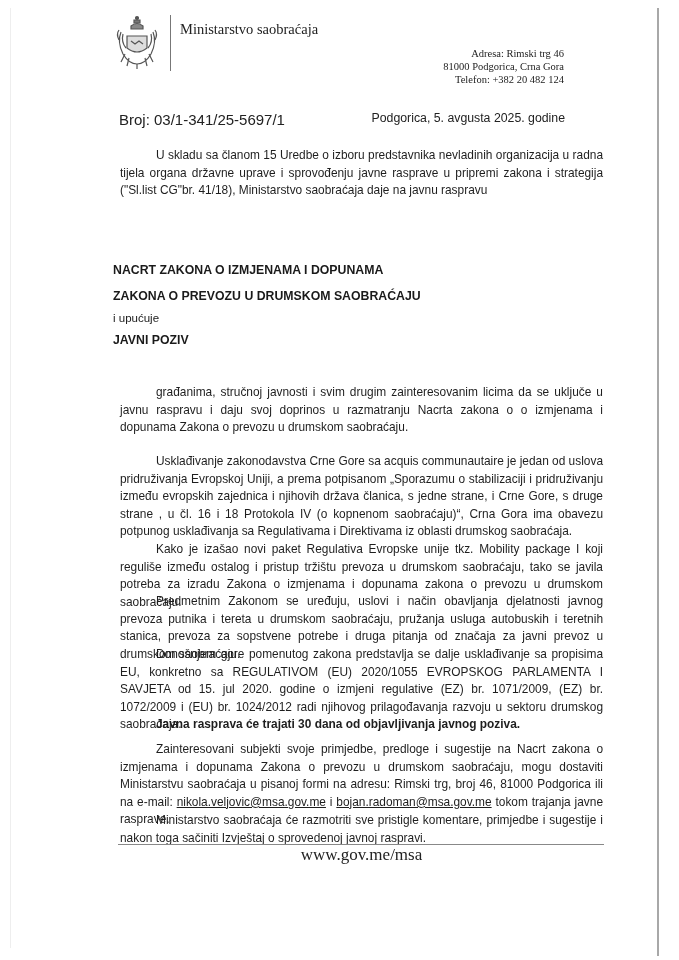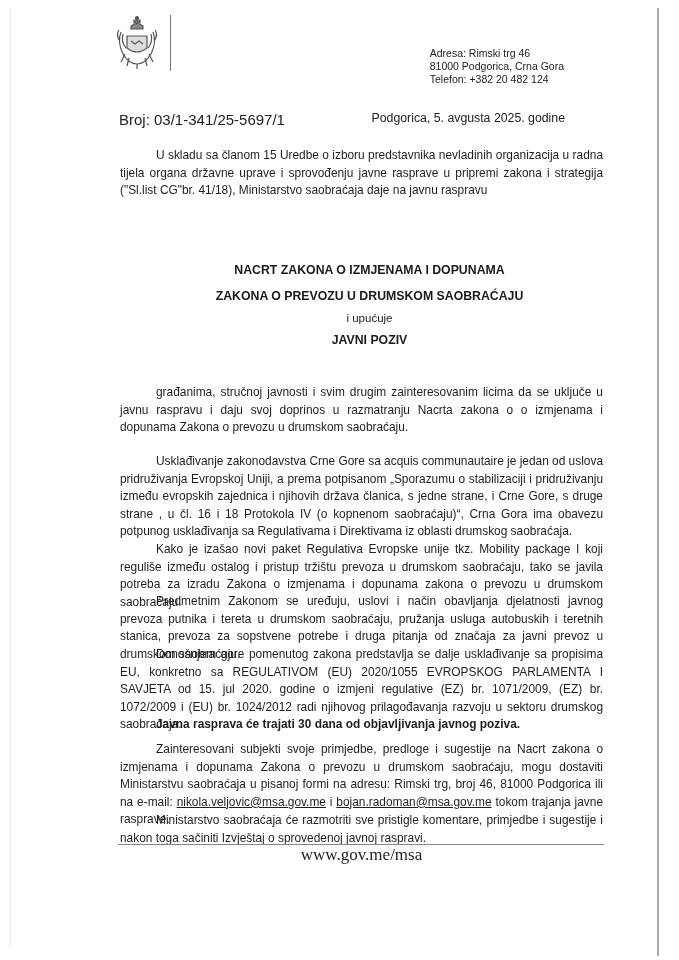--- a/index.html
+++ b/index.html
@@ -8,28 +8,28 @@
       font-family: "Liberation Sans", sans-serif; color: #1a1a1a;
     }
     .page { position: absolute; left: 10px; top: 8px; width: 634px; height: 944px; background: #fff; }
     .right-edge { position: absolute; left: 657px; top: 8px; width: 2px; height: 948px; background: #a8a8a8; }
     .left-edge { position: absolute; left: 10px; top: 8px; width: 1px; height: 940px; background: #eeeeee; }
 
     .logo { position: absolute; left: 115px; top: 14px; width: 44px; height: 56px; }
     .header-divider { position: absolute; left: 170px; top: 15px; width: 1px; height: 56px; background: #777; }
     .org { position: absolute; left: 180px; top: 19px; font-family: "Liberation Serif", serif; font-size: 14.5px; line-height: 21px; color: #222; }
 
-    .address { position: absolute; right: 115px; top: 47px; text-align: left; font-family: Liberation Sans, sans-serif; font-size: 10.5px; line-height: 13px; color: #222; }
+    .address { position: absolute; right: 115px; top: 47px; text-align: right; font-family: Liberation Serif, serif; font-size: 10.5px; line-height: 13px; color: #222; }
 
     .ref { position: absolute; left: 119px; top: 111px; font-size: 15px; color: #222; }
     .date { position: absolute; right: 114px; top: 111px; font-size: 12.3px; color: #222; }
 
     .body-text { position: absolute; left: 120px; width: 483px; font-size: 11.9px; line-height: 17.6px; text-align: justify; color: #1e1e1e; }
     .body-text.indent { text-indent: 36px; }
-    .center { position: absolute; left: 128px; width: 483px; text-align: center; font-size: 12.3px; color: #1a1a1a; }
+    .center { position: absolute; left: 113px; width: 483px; text-align: left; font-size: 12.3px; color: #1a1a1a; }
     .bold { font-weight: bold; }
     .link { text-decoration: underline; }
 
     .footer-line { position: absolute; left: 118px; top: 844px; width: 486px; height: 1px; background: #888; }
     .footer-url { position: absolute; left: 120px; width: 483px; top: 845px; text-align: center; font-family: "Liberation Serif", serif; font-size: 17px; color: #222; }
   </style>
 </head>
 <body>
 
 <div class="page"></div>
@@ -46,20 +46,21 @@
       <path d="M4 16 q-3 4 0 10 M40 16 q3 4 0 10"></path>
       <path d="M12 22 h20 v12 q-10 8 -20 0z" fill="#ddd"></path>
       <path d="M16 27 l4 3 l4 -3 l4 3"></path>
       <path d="M10 40 l-4 8 M34 40 l4 8 M14 44 l-2 8 M30 44 l2 8 M22 50 v5"></path>
       <path d="M8 20 q-2 8 3 14 M36 20 q2 8 -3 14"></path>
     </g>
   </svg>
 </div>
 <div class="header-divider"></div>
 <div class="org">
+  <div>Ministarstvo saobraćaja</div>
 </div>
 
 <div class="address">
   <div>Adresa: Rimski trg 46</div>
   <div>81000 Podgorica, Crna Gora</div>
   <div>Telefon: +382 20 482 124</div>
 </div>
 
 <div class="ref">Broj: 03/1-341/25-5697/1</div>
 <div class="date">Podgorica, 5. avgusta 2025. godine</div>

